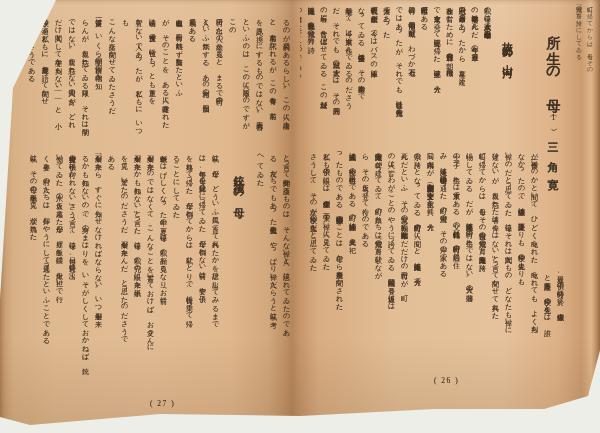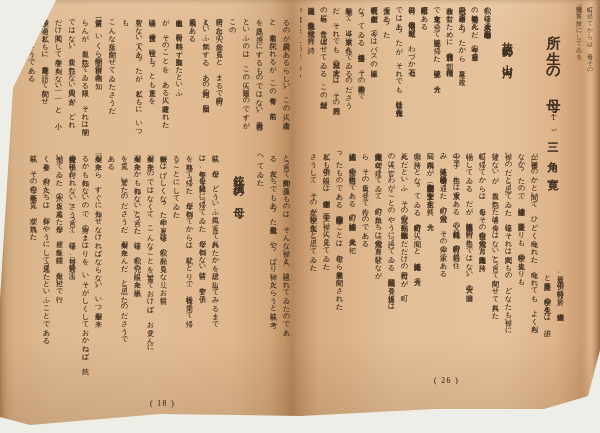--- a/index.html
+++ b/index.html
@@ -117,21 +117,21 @@
           <div class="tcol">ある。</div>
           <div class="tcol">「召集が来たら、すぐに知らせなければならない。いつ召集が来</div>
           <div class="tcol">るかも知れないので、身のまはりを、いそがしくしておかねば、銃</div>
           <div class="tcol">後挺身の手伝に行かれない」さう言って、母は、毎日、野良に出て</div>
           <div class="tcol">働いてゐた。八十の坂を越えた母が、握り飯を腰に、鍬を担いで行</div>
           <div class="tcol">く姿を、村の人たちは、拝むやうにして見送ったといふことである。</div>
           <div class="tcol">私は、その母の手紙を見て、涙が流れた。</div>
         </div>
     </div>
 
-    <div class="pagenum pn-left">( 18 )</div>
+    <div class="pagenum pn-left">( 27 )</div>
 
     <div class="tier rp-margin">
         <div class="tcol">町に帰ってからは、母もその</div>
         <div class="tcol">「荒城の月」を誇りにしてゐる</div>
       </div>
 
     <div class="rp-title">
       <span class="title-main">所生の母</span><span class="title-no">（1）</span><span class="title-author">三角寛</span>
     </div>
 

